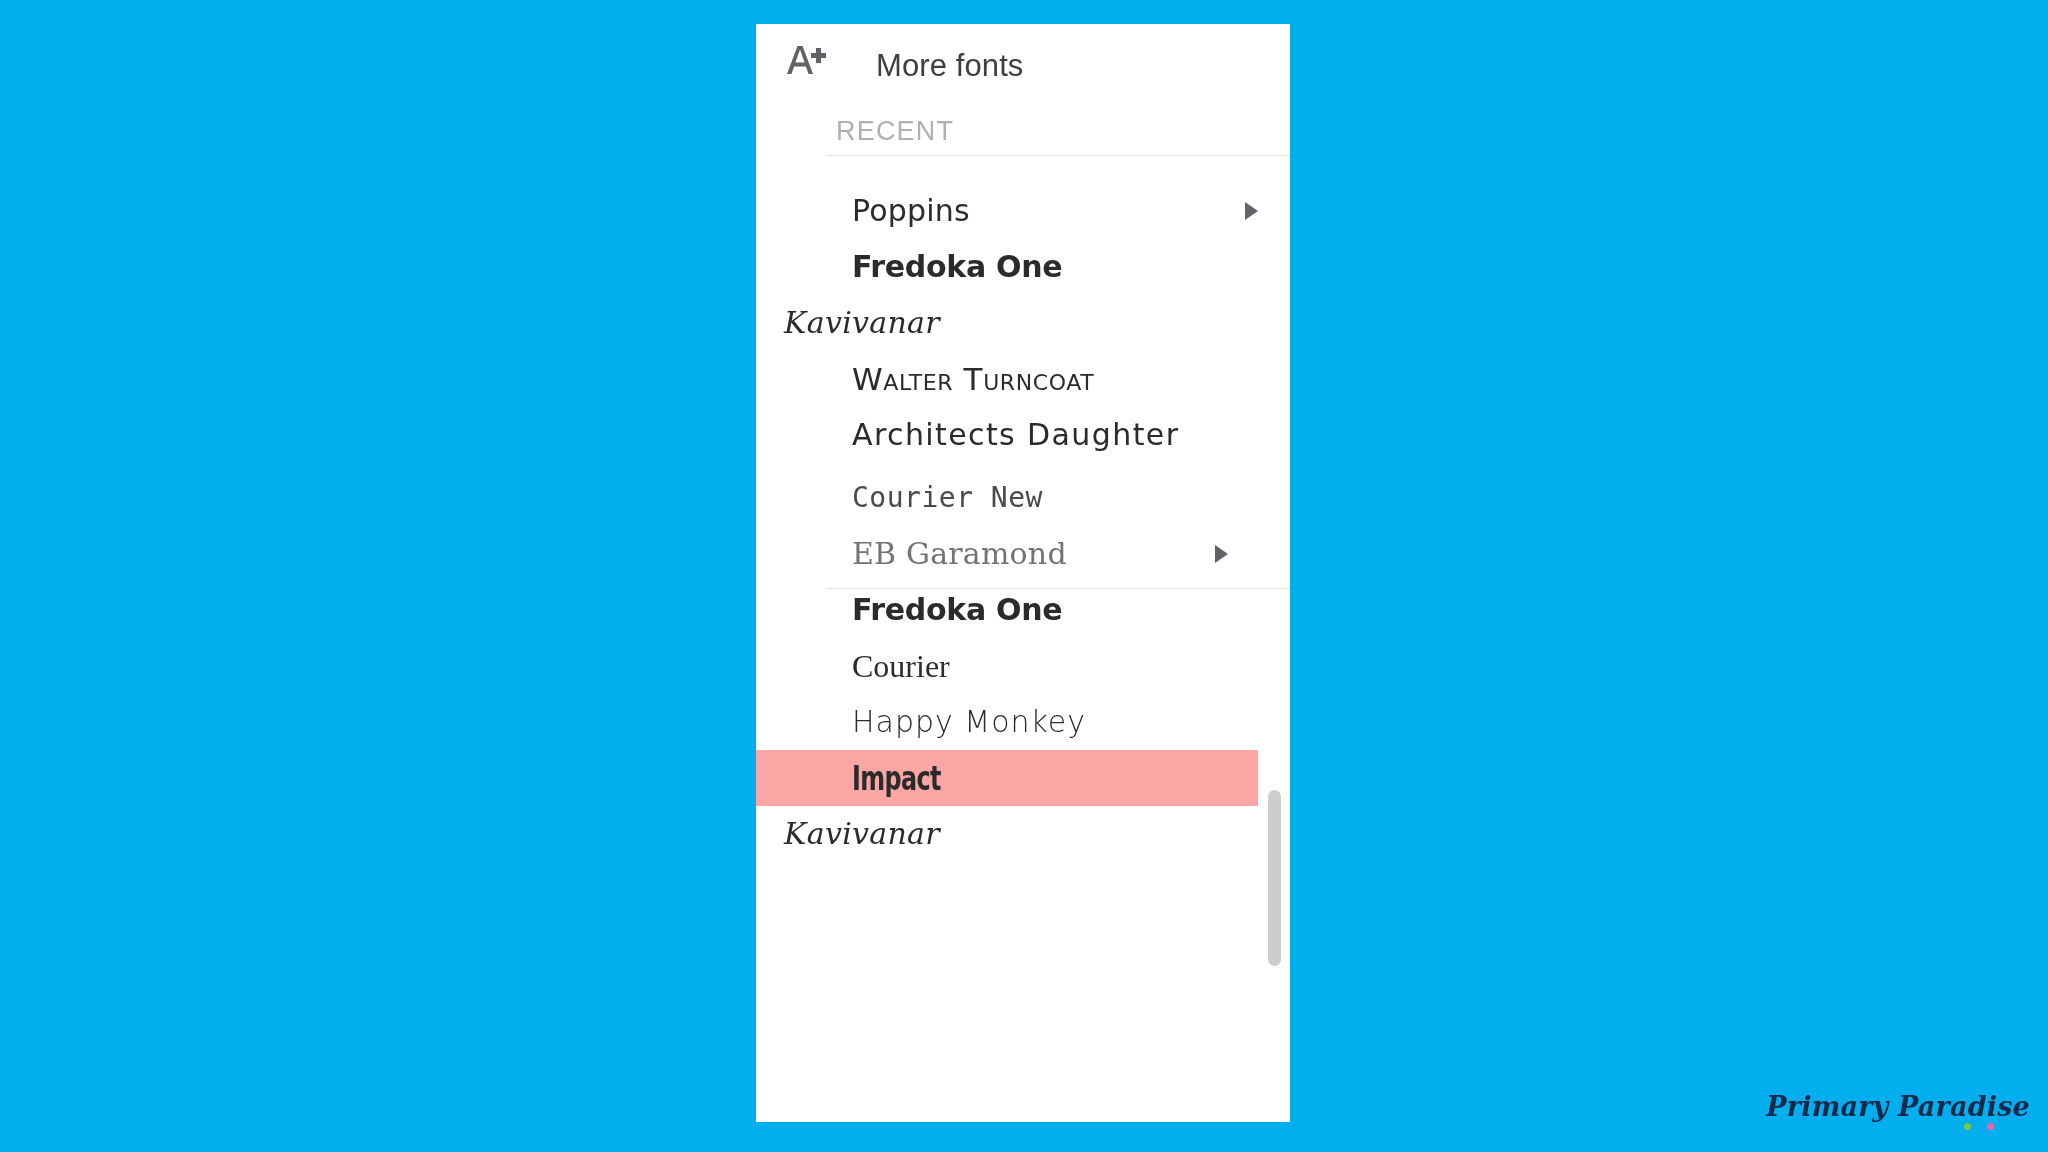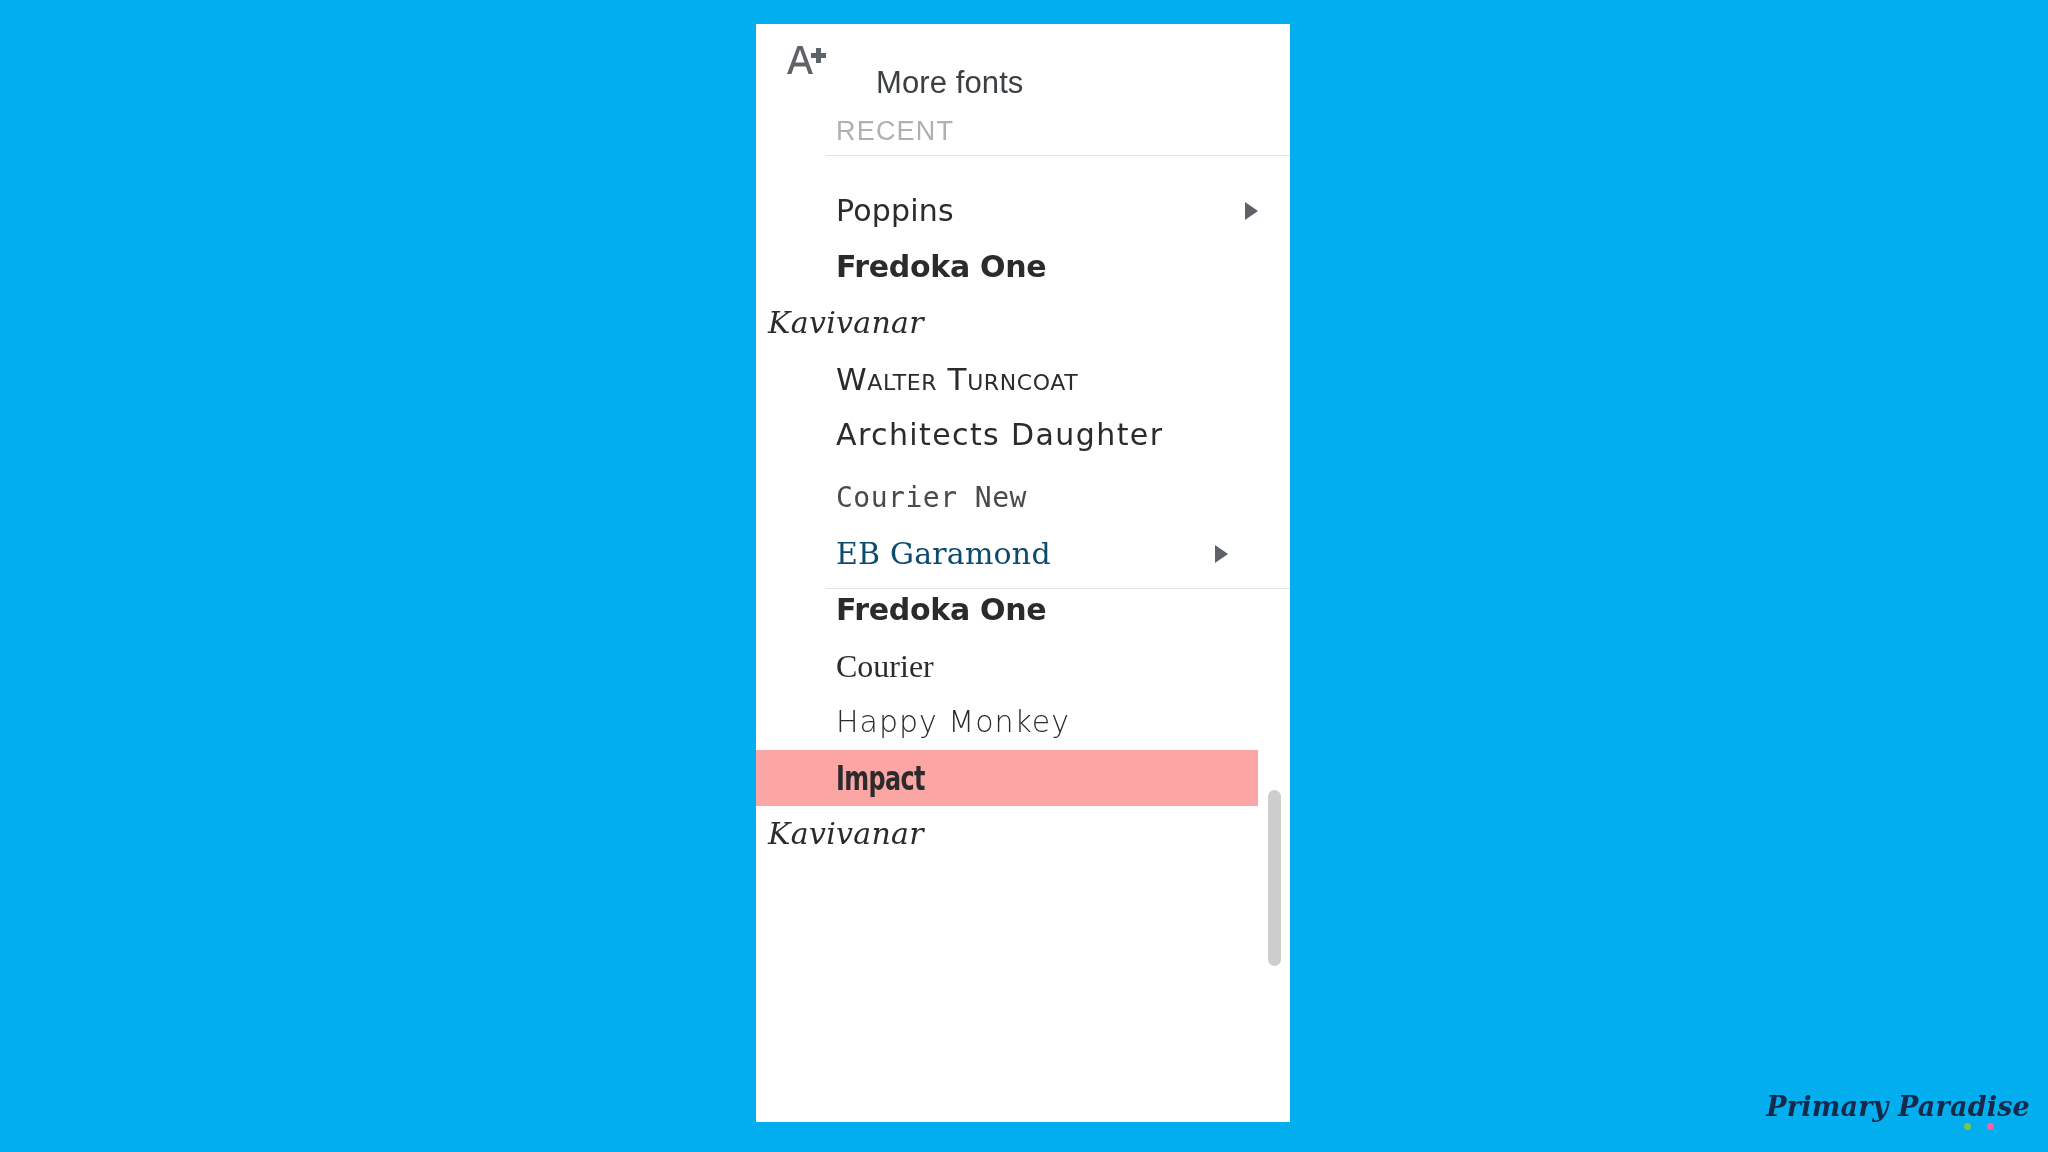--- a/index.html
+++ b/index.html
@@ -47,21 +47,20 @@
     color: #5f6368;
   }
 
   #more-fonts-label {
     position: absolute;
     left: 120px;
     top: 24px;
     font-size: 31px;
     color: #3c4043;
     letter-spacing: 0.1px;
-    margin-top: 17px;
   }
 
   
   .menu-divider {
     position: absolute;
     left: 70px;
     right: 0;
     height: 1px;
     background: #e3e3e3;
   }
@@ -80,20 +79,21 @@
   }
 
   
   .font-row {
     position: absolute;
     left: 0;
     width: 502px;
     height: 56px;
     display: flex;
     align-items: center;
+    padding-left: 16px;
   }
 
   .font-row.highlighted {
     background: #fca5a5;
   }
 
   .font-name {
     margin-left: 80px;
     font-size: 30px;
     color: #2b2b2b;
@@ -110,21 +110,21 @@
     border-left: 13px solid #5f6368;
   }
 
   
   .f-poppins   { font-family: "DejaVu Sans", sans-serif; font-weight: 400; letter-spacing: 0.2px; }
   .f-fredoka   { font-family: "DejaVu Sans", sans-serif; font-weight: 700; letter-spacing: -0.3px; }
   .f-kavivanar { font-family: "DejaVu Serif", serif; font-style: italic; font-weight: 400; letter-spacing: 0.3px; margin-left: 12px; }
   .f-walter    { font-family: "DejaVu Sans", sans-serif; font-variant: small-caps; font-weight: 400; letter-spacing: 0.6px; font-size: 31px; }
   .f-architect { font-family: "DejaVu Sans", sans-serif; font-weight: 400; letter-spacing: 1.4px; }
   .f-courier   { font-family: "DejaVu Sans Mono", monospace; font-weight: 400; font-size: 28px; letter-spacing: 0.5px; color: #4a4a4a; }
-  .f-garamond  { font-family: "DejaVu Serif", serif; font-weight: 400; letter-spacing: 0.2px; color: #0c4a6e; }
+  .f-garamond  { font-family: "DejaVu Serif", serif; font-weight: 400; letter-spacing: 0.2px; color: #737373; }
   .f-georgia   { font-family: "Liberation Serif", serif; font-weight: 400; font-size: 32px; }
   .f-happy     { font-family: "DejaVu Sans", sans-serif; font-weight: 300; letter-spacing: 1px; }
   .f-impact    { font-family: "DejaVu Sans Condensed", "Liberation Sans Narrow", "DejaVu Sans", sans-serif;
                  font-weight: 700; font-stretch: condensed; letter-spacing: -0.8px; transform: scaleX(0.78);
                  transform-origin: left center; font-size: 34px; }
 
   
   #scrollbar-track {
     position: absolute;
     right: 9px;

